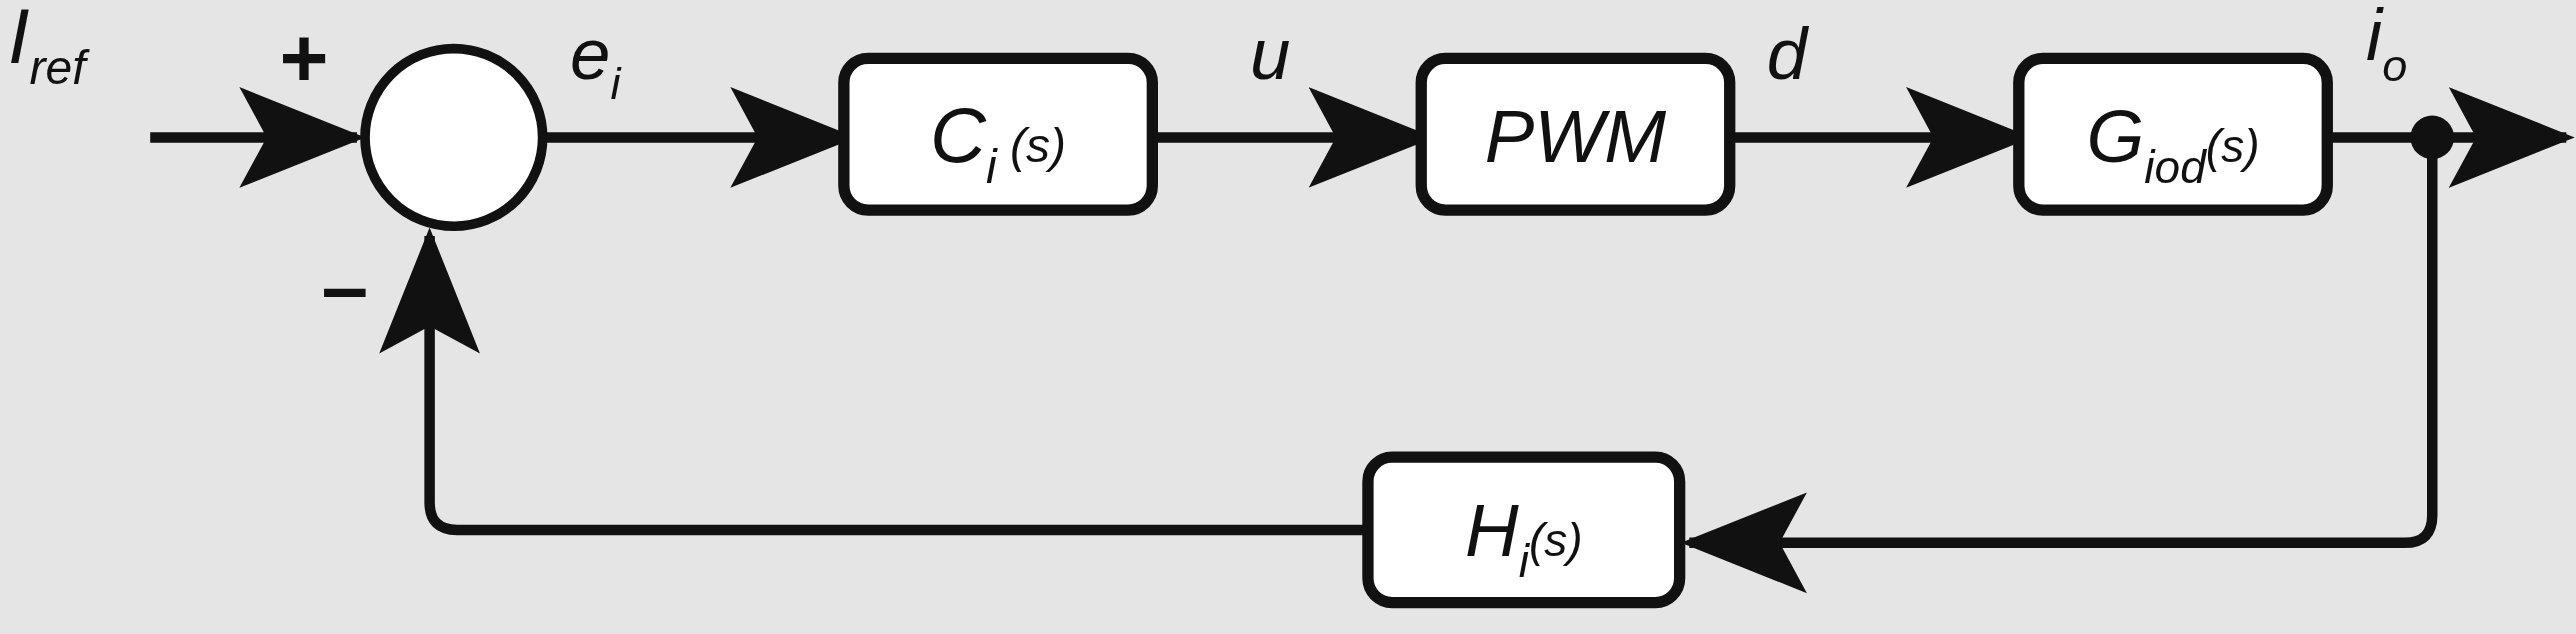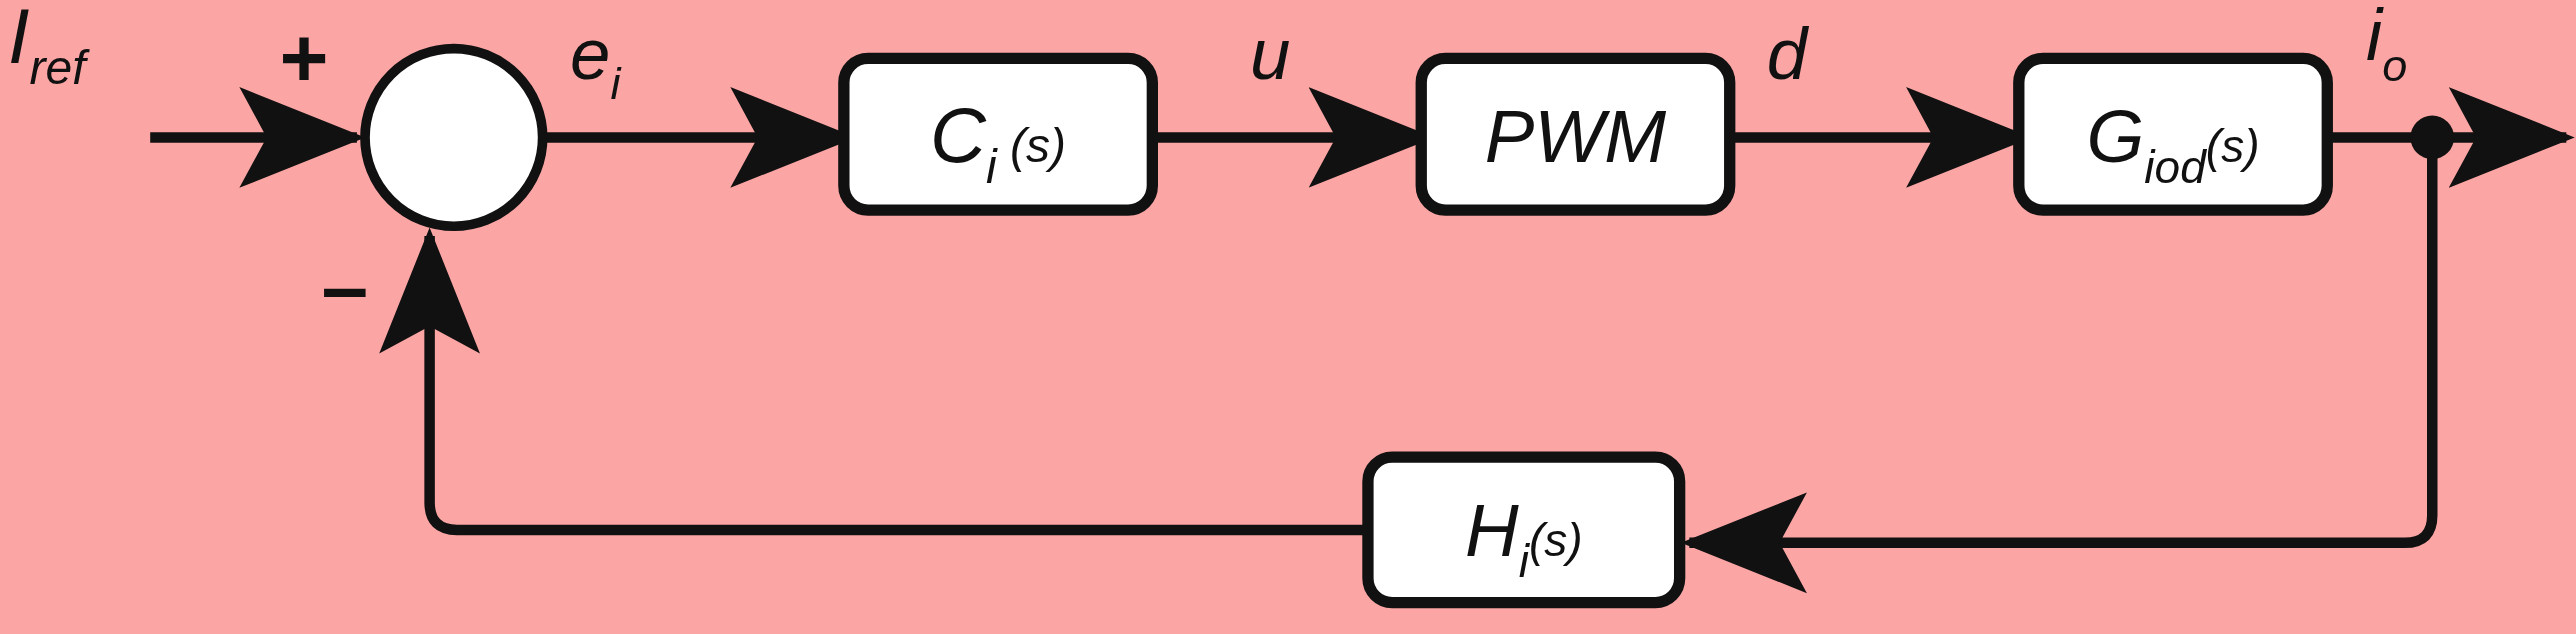--- a/index.html
+++ b/index.html
@@ -8,21 +8,21 @@
     padding: 0;
     background: #ffffff;
   }
   body {
     font-family: "Liberation Sans", sans-serif;
   }
   #diagram-root {
     position: relative;
     width: 2576px;
     height: 635px;
-    background: #fca5a5;
+    background: #e5e5e5;
     overflow: hidden;
   }
   #diagram-svg {
     position: absolute;
     left: 0;
     top: 0;
     width: 2576px;
     height: 635px;
     display: block;
   }

